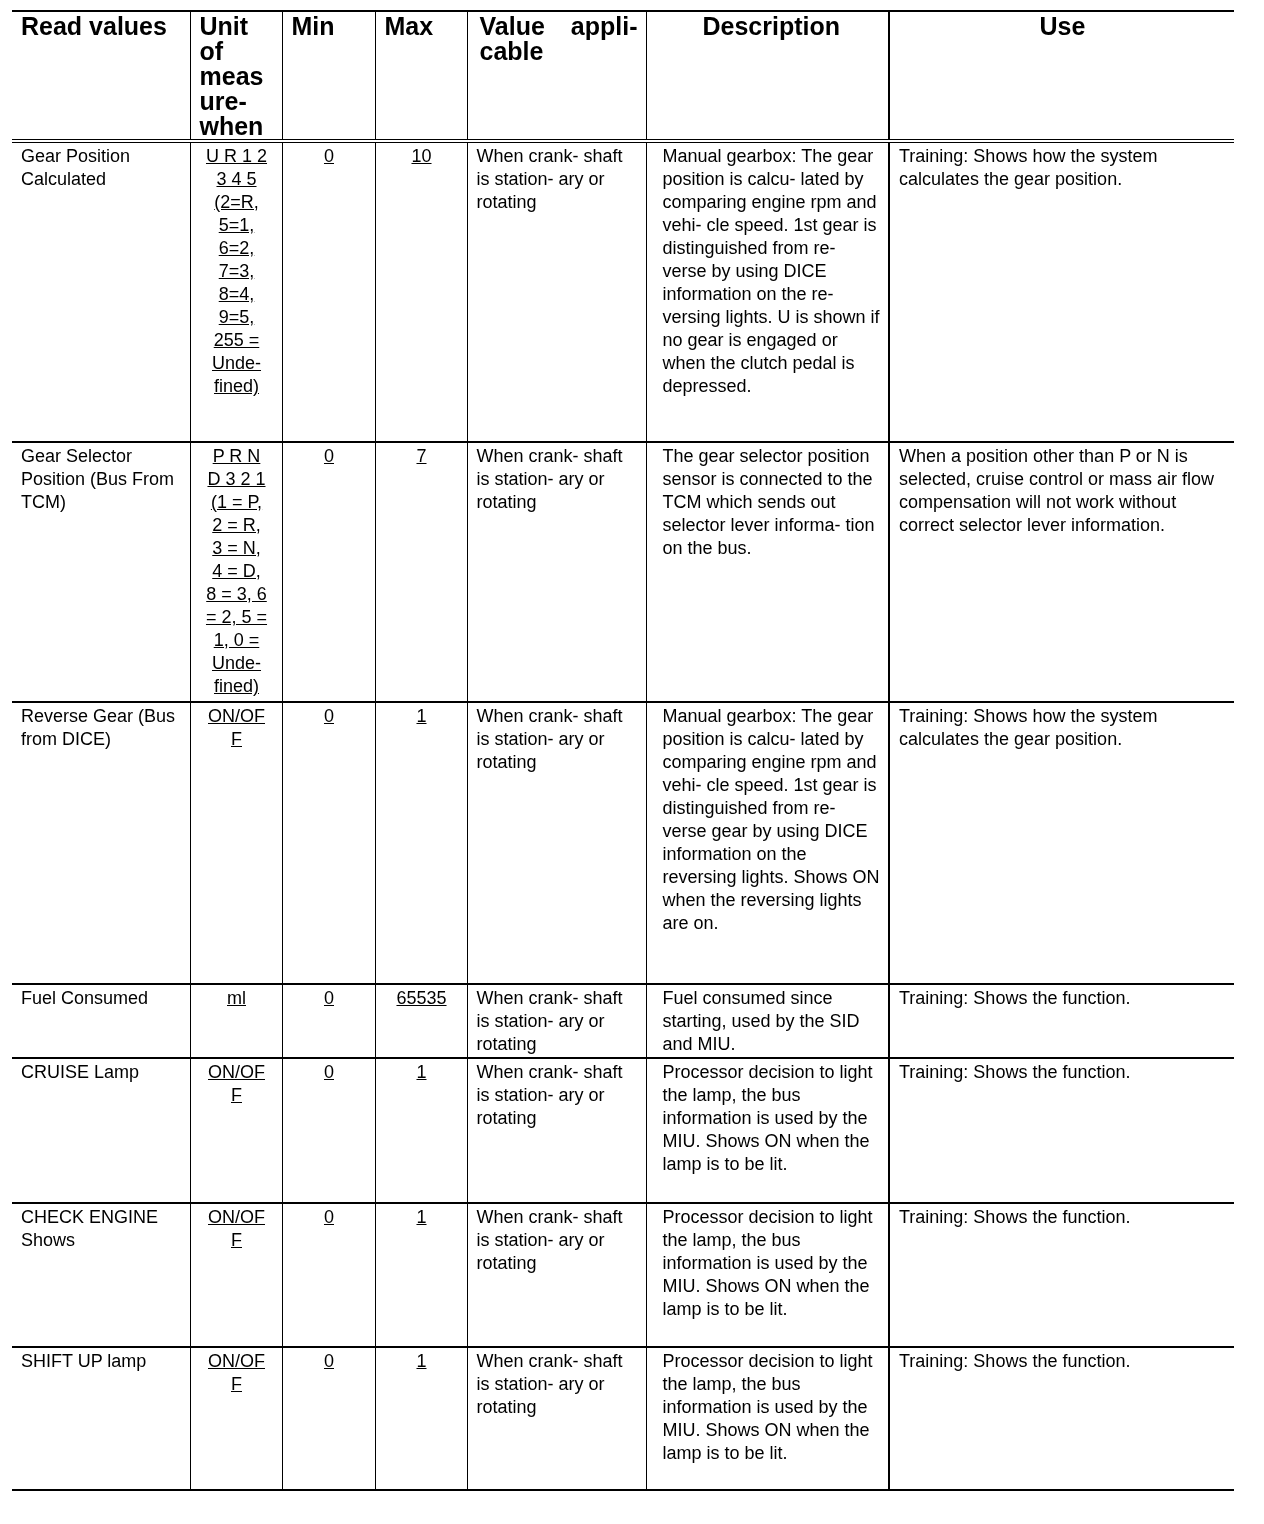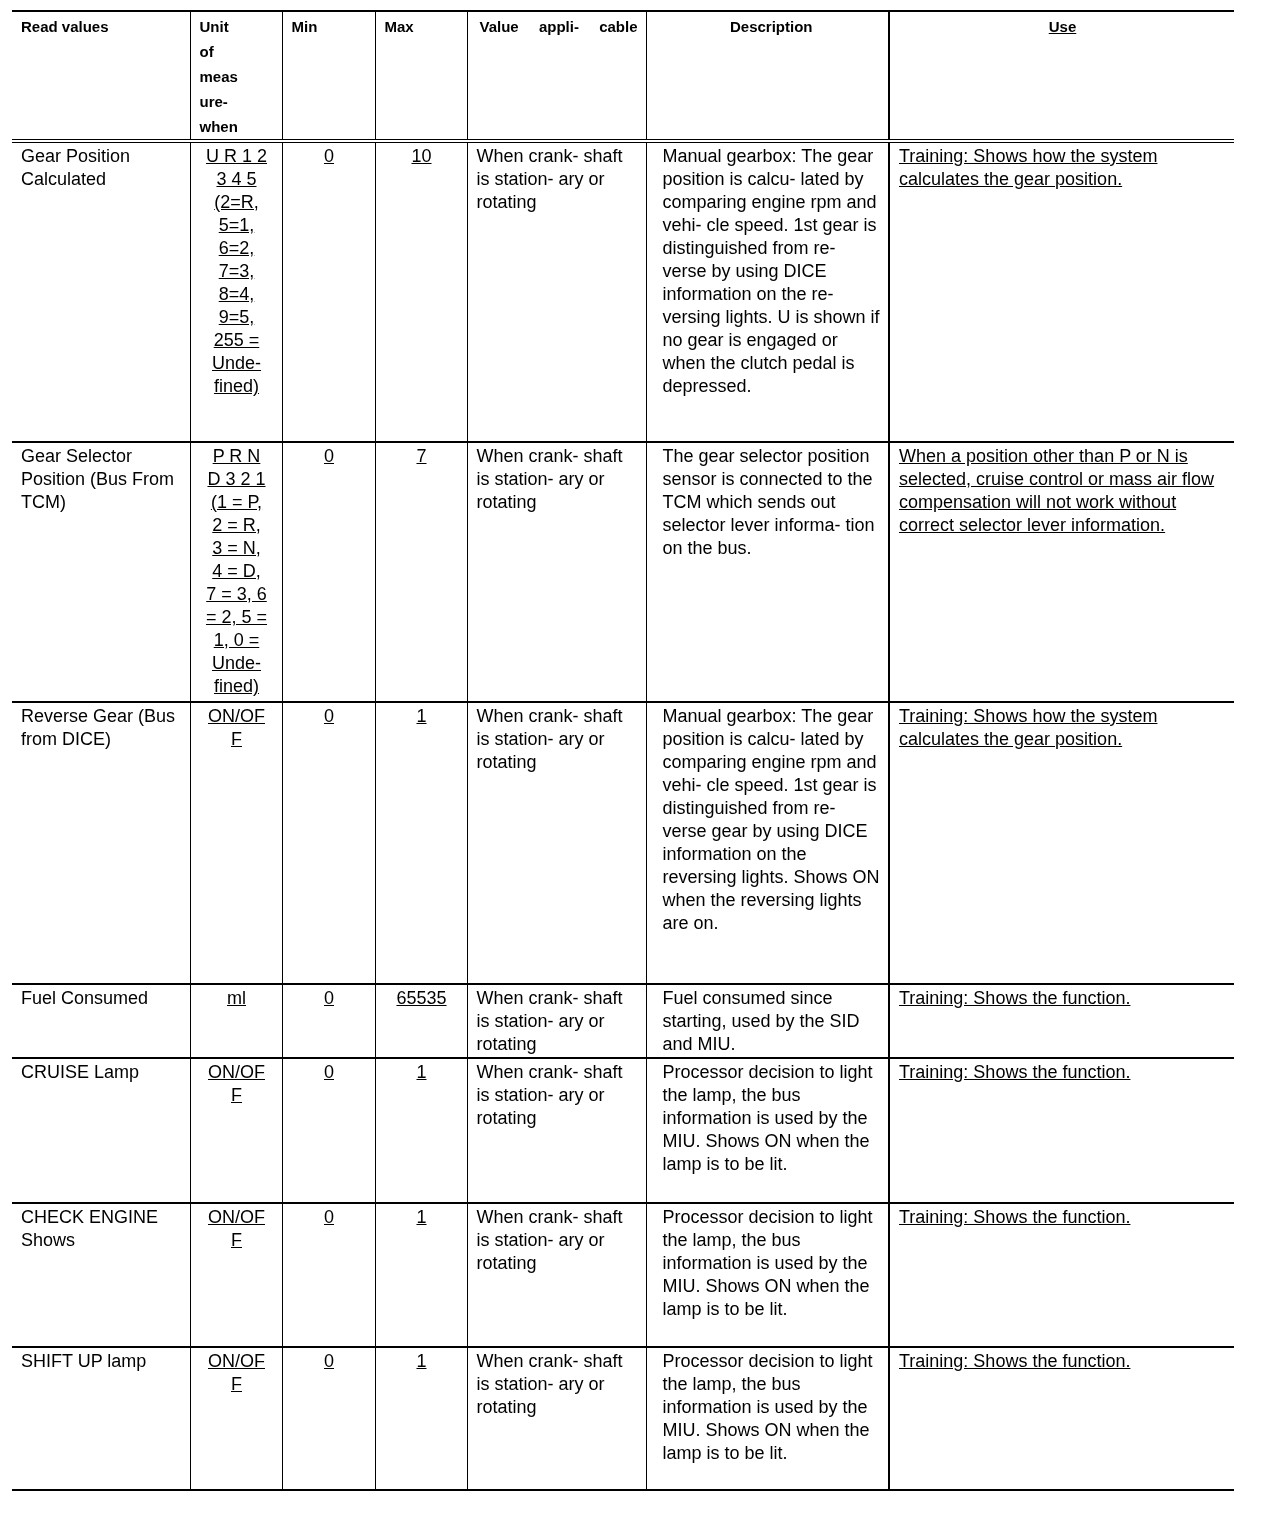--- a/index.html
+++ b/index.html
@@ -29,25 +29,25 @@
       vertical-align: top;
       padding: 2px 8px 0 9px;
       border-left: 1px solid #000;
       border-right: 1px solid #000;
       border-top: 2px solid #000;
       border-bottom: 2px solid #000;
       overflow: hidden;
       word-wrap: break-word;
     }
     #doc-table th:first-child, #doc-table td:first-child { border-left: none; }
-    #doc-table th:last-child, #doc-table td:last-child { border-right: none; text-decoration: underline; }
+    #doc-table th:last-child, #doc-table td:last-child { border-right: none; }
     #doc-table th.desc-col, #doc-table td.desc-col { border-right: 2px solid #000; padding-left: 16px; }
     #doc-table thead th {
       font-weight: bold;
-      font-size: 15px;
+      font-size: 25px;
       line-height: 25px;
       text-align: left;
       border-top: 2px solid #000;
       border-bottom: 4px double #000;
       height: 116px;
       padding-top: 2px;
     }
     #doc-table thead th.center { text-align: center; }
     #doc-table thead th.justify { text-align: justify; text-align-last: justify; padding-left: 12px; }
     #doc-table td.center { text-align: center; text-decoration: underline; }
@@ -115,21 +115,21 @@
       </tr>
       <tr class="r2">
         <td>Gear Selector Position (Bus From TCM)</td>
         <td class="center">
           <span class="line">P R N</span>
           <span class="line">D 3 2 1</span>
           <span class="line">(1 = P,</span>
           <span class="line">2 = R,</span>
           <span class="line">3 = N,</span>
           <span class="line">4 = D,</span>
-          <span class="line">7 = 3, 6</span>
+          <span class="line">8 = 3, 6</span>
           <span class="line">= 2, 5 =</span>
           <span class="line">1, 0 =</span>
           <span class="line">Unde-</span>
           <span class="line">fined)</span>
         </td>
         <td class="center">0</td>
         <td class="center">7</td>
         <td class="hyph">When crank- shaft is station- ary or rotating</td>
         <td class="hyph desc-col">The gear selector position sensor is connected to the TCM which sends out selector lever informa- tion on the bus.</td>
         <td>When a position other than P or N is selected, cruise control or mass air flow compensation will not work without correct selector lever information.</td>

